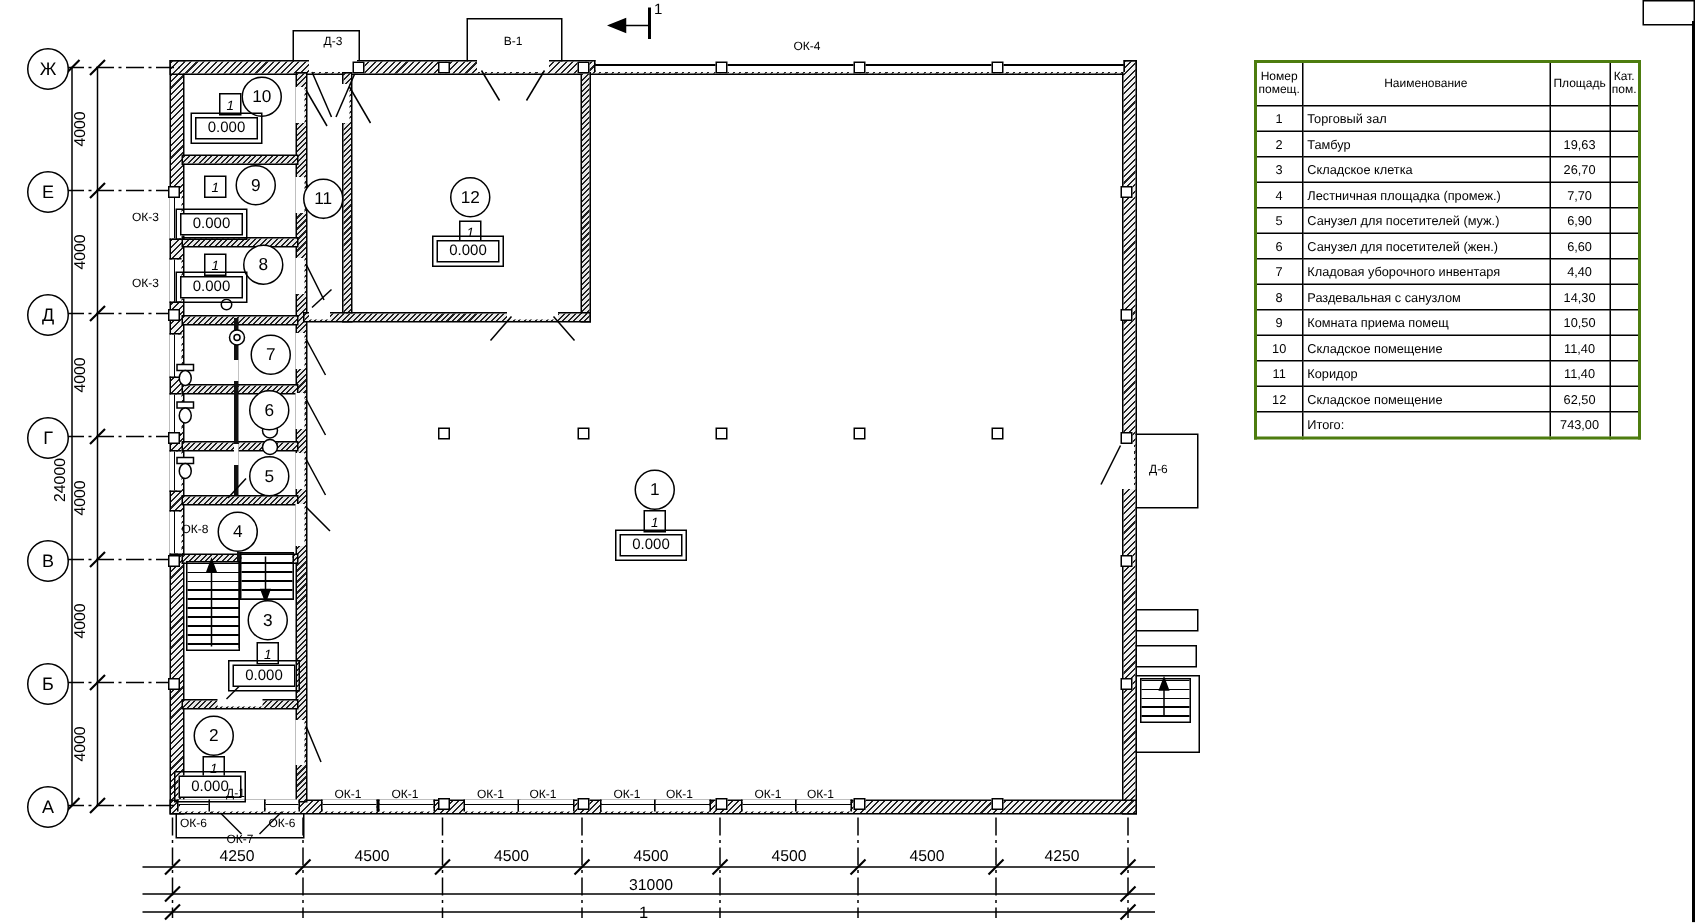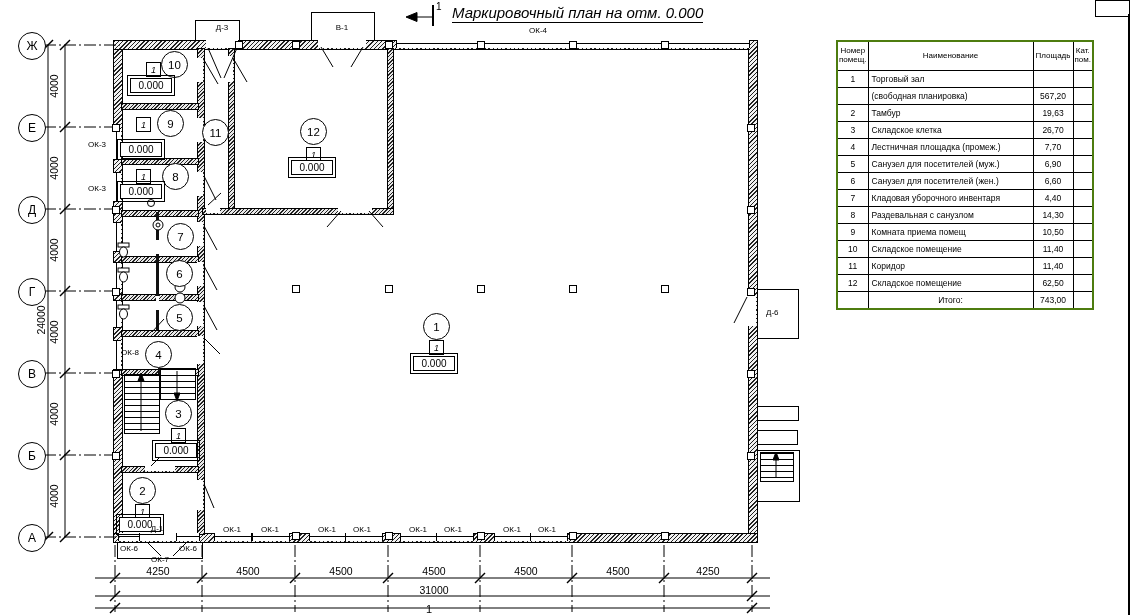--- a/index.html
+++ b/index.html
@@ -21,30 +21,29 @@
   .dim{position:absolute;font-size:10.5px;white-space:nowrap;z-index:7}
   .dimc{transform:translateX(-50%)}
   .dimv{position:absolute;font-size:10.5px;white-space:nowrap;z-index:7;transform:rotate(-90deg);transform-origin:center}
   .stair{position:absolute;border:1px solid #000;background:repeating-linear-gradient(180deg,#000 0 1px,#fff 1px 6px);z-index:4}
   .prc{position:absolute;border:1.5px solid #000;background:#fff;z-index:1}
   .title{position:absolute;font-style:italic;font-size:15px;border-bottom:1px solid #000;padding-bottom:1px;white-space:nowrap;z-index:8}
   #plan-svg{position:absolute;left:0;top:0;z-index:5}
   table.expl{position:absolute;left:836px;top:40px;border-collapse:collapse;table-layout:fixed;border:2px solid #4d7c0f;z-index:8;background:#fff}
   table.expl th,table.expl td{border:1px solid #000;font-size:8.5px;padding:0 3px;height:16px;overflow:hidden;white-space:nowrap;font-weight:normal}
   table.expl th{font-size:8px;text-align:center;height:28px;white-space:normal;line-height:1.1;padding:0 1px;border-bottom:1.5px solid #000}
-  .cnum{text-align:center}.carea{text-align:center}.cright{text-align:center}
+  .cnum{text-align:center}.carea{text-align:center}.cright{text-align:left}
   .frame-v{position:absolute;left:1128px;top:14px;width:2px;height:601px;background:#000;z-index:8}
   .frame-c{position:absolute;left:1095px;top:0;width:33px;height:15px;border:1.5px solid #000;background:#fff;z-index:8}
 </style>
 </head>
 <body>
 
 <div id="stage">
 
-  <div class="title" style="left:452px;top:4px">Маркировочный план на отм. 0.000</div>
   <div class="dim" style="left:436px;top:1px;font-size:10px">1</div>
   <div class="dim" style="left:426px;top:603px;font-size:11px">1</div>
 
   <div class="frame-c"></div>
   <div class="frame-v"></div>
 
   <div class="prc" style="left:195px;top:20px;width:43px;height:23px"></div>
   <div class="prc" style="left:311px;top:12px;width:62px;height:30px"></div>
   <div class="prc" style="left:117px;top:541px;width:84px;height:16px"></div>
   <div class="prc" style="left:755px;top:289px;width:42px;height:48px"></div>
@@ -332,26 +331,20 @@
       <th>Площадь</th>
       <th>Кат. пом.</th>
     </tr>
     <tr>
           <td class="cnum">1</td>
           <td>Торговый зал</td>
           <td class="carea"></td>
           <td></td>
         </tr>
     <tr>
-          <td class="cnum"></td>
-          <td>(свободная планировка)</td>
-          <td class="carea">567,20</td>
-          <td></td>
-        </tr>
-    <tr>
           <td class="cnum">2</td>
           <td>Тамбур</td>
           <td class="carea">19,63</td>
           <td></td>
         </tr>
     <tr>
           <td class="cnum">3</td>
           <td>Складское клетка</td>
           <td class="carea">26,70</td>
           <td></td>

